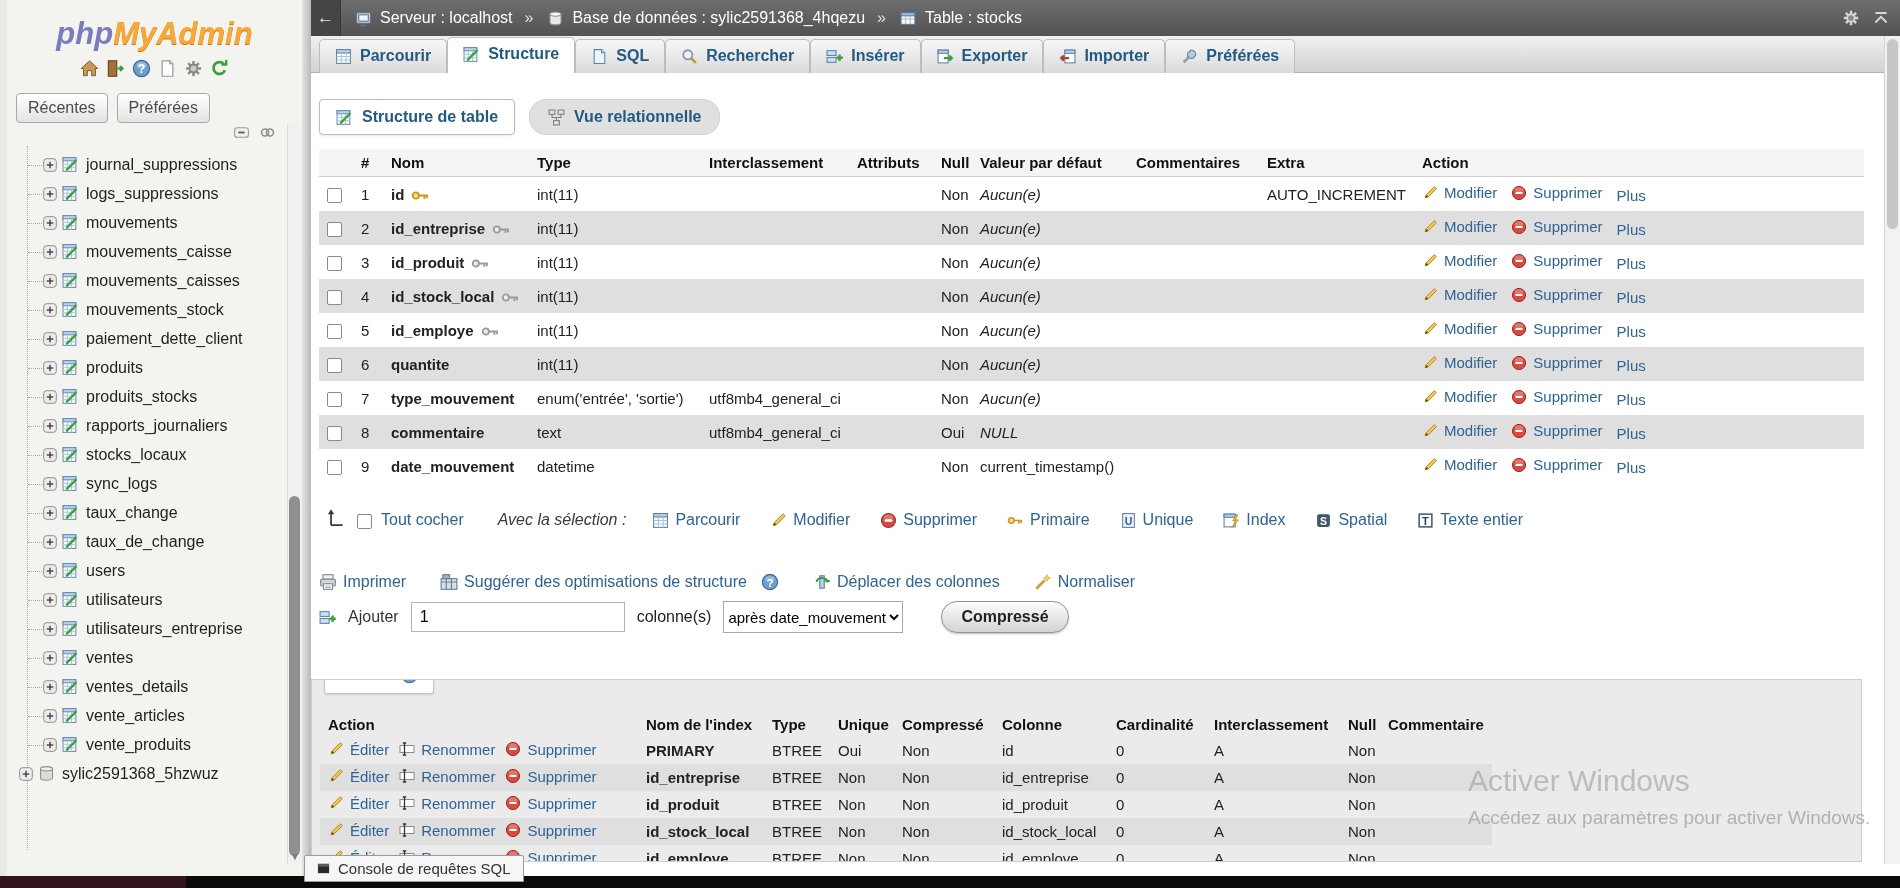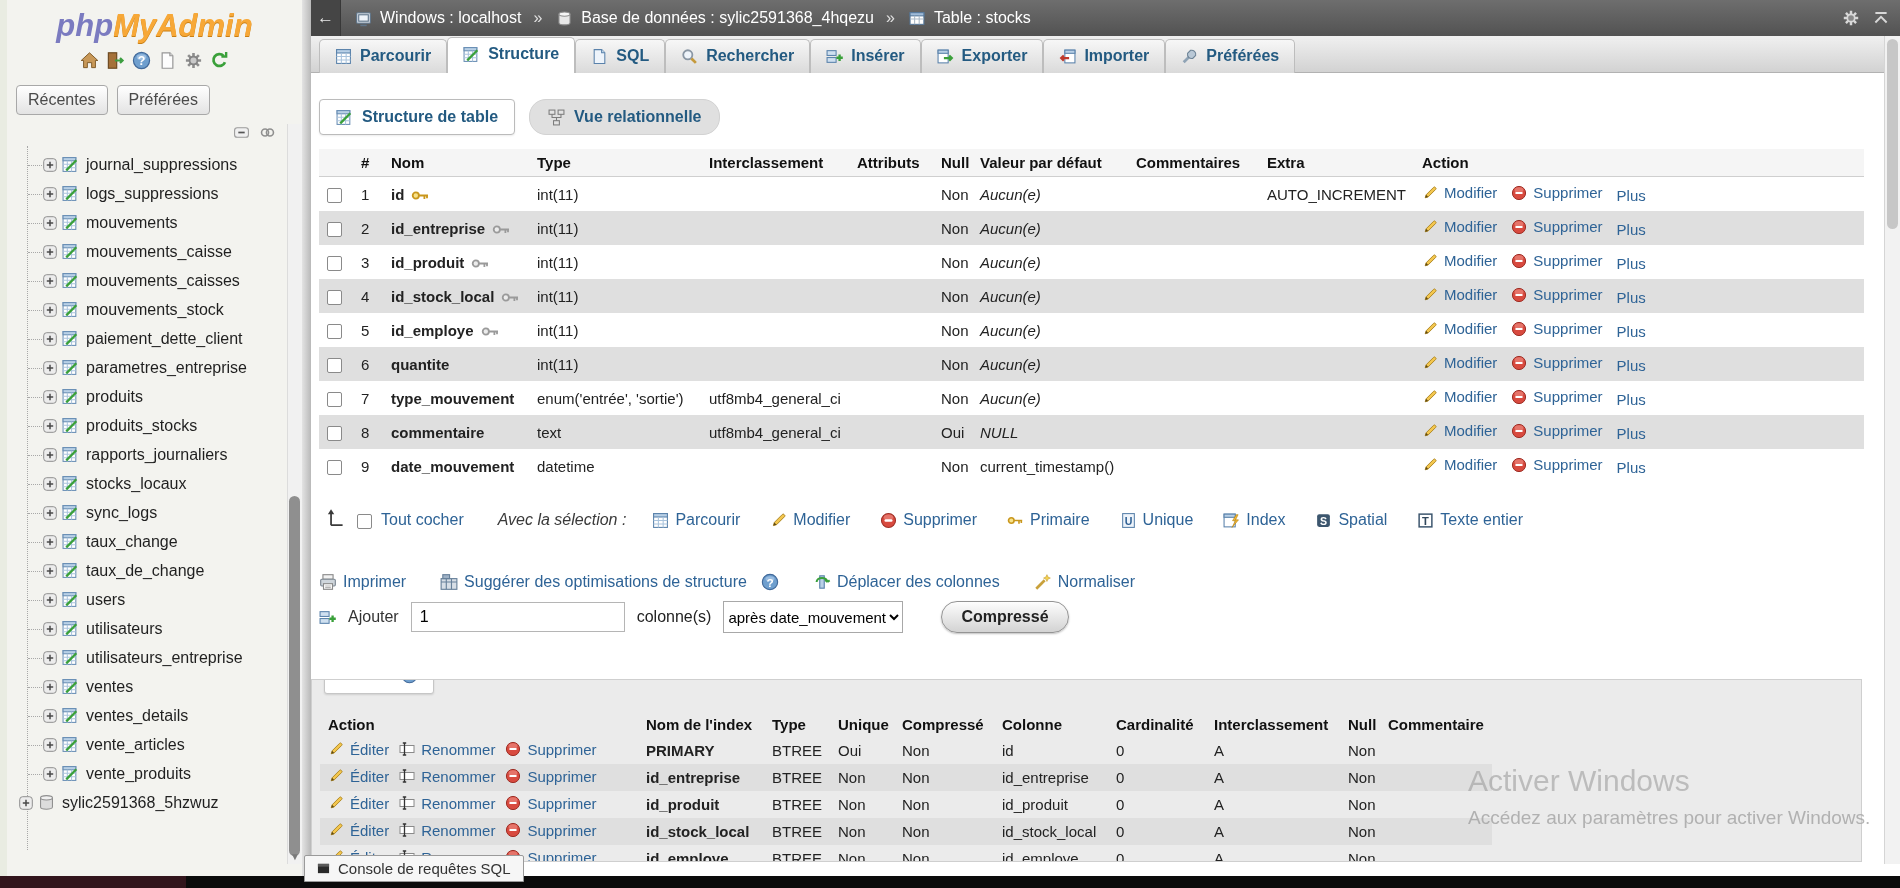--- a/index.html
+++ b/index.html
@@ -2,21 +2,21 @@
 <html><head>
 <meta charset="utf-8">
 <style>
   html,body{margin:0;padding:0;background:#fff;}
   .screen{position:relative;width:1900px;height:888px;overflow:hidden;
     font-family:"Liberation Sans",sans-serif;color:#222;background:#fff;}
 
   
   .sidebar{position:absolute;left:0;top:0;width:302px;height:876px;background:#f3f3ef;
     border-left:7px solid #e9ece2;box-sizing:border-box;overflow:hidden;}
-  .logo{text-align:center;padding-top:8px;font-size:31px;font-weight:bold;font-style:italic;letter-spacing:0;}
+  .logo{text-align:center;padding-top:16px;font-size:31px;font-weight:bold;font-style:italic;letter-spacing:0;}
   .logo-php{color:#7b7bc0;}
   .logo-my{color:#f7a838;text-shadow:0 1px 0 #c97f14;}
   .nav-icons{display:flex;justify-content:center;gap:7px;margin-top:7px;}
   .nav-icons .ic svg{width:19px;height:19px;}
   .side-btns{display:flex;gap:9px;padding:15px 0 0 9px;}
   .side-btns button{font-family:inherit;font-size:16px;color:#4a4a4a;padding:5px 11px;
     border:1px solid #a8a8a8;border-radius:4px;background:linear-gradient(#ffffff,#e3e3e3);cursor:pointer;}
   .tree-controls{position:absolute;top:124px;left:226px;display:flex;gap:9px;}
   .tree-controls .ic svg{width:17px;height:17px;}
   .tree{position:absolute;top:150px;left:0;width:286px;bottom:12px;font-size:16px;}
@@ -324,37 +324,20 @@
             </svg>
           </span>
           <span class="ic tbl">
             <svg viewBox="0 0 16 16">
               <rect x="1" y="1.5" width="12" height="13" fill="#fff" stroke="#6a8fb5"></rect>
               <rect x="1" y="1.5" width="12" height="3" fill="#b9d0e6" stroke="#6a8fb5"></rect>
               <path d="M1 7.8 h12 M1 11.1 h12 M5 4.5 V14.5 M9 4.5 V14.5" stroke="#aac4dd" fill="none"></path>
               <path d="M4 13.5 L13.5 4" stroke="#3aa03a" stroke-width="2.2"></path>
             </svg>
           </span>
-          <span class="tree-label">parametres_entreprise</span>
-        </div>
-        <div class="tree-row">
-          <span class="ic exp">
-            <svg viewBox="0 0 14 14">
-              <rect x="0.7" y="0.7" width="12.6" height="12.6" rx="3" fill="#ececec" stroke="#8f8f8f"></rect>
-              <path d="M3.8 7 h6.4 M7 3.8 v6.4" stroke="#4a4a4a" stroke-width="1.5"></path>
-            </svg>
-          </span>
-          <span class="ic tbl">
-            <svg viewBox="0 0 16 16">
-              <rect x="1" y="1.5" width="12" height="13" fill="#fff" stroke="#6a8fb5"></rect>
-              <rect x="1" y="1.5" width="12" height="3" fill="#b9d0e6" stroke="#6a8fb5"></rect>
-              <path d="M1 7.8 h12 M1 11.1 h12 M5 4.5 V14.5 M9 4.5 V14.5" stroke="#aac4dd" fill="none"></path>
-              <path d="M4 13.5 L13.5 4" stroke="#3aa03a" stroke-width="2.2"></path>
-            </svg>
-          </span>
           <span class="tree-label">produits</span>
         </div>
         <div class="tree-row">
           <span class="ic exp">
             <svg viewBox="0 0 14 14">
               <rect x="0.7" y="0.7" width="12.6" height="12.6" rx="3" fill="#ececec" stroke="#8f8f8f"></rect>
               <path d="M3.8 7 h6.4 M7 3.8 v6.4" stroke="#4a4a4a" stroke-width="1.5"></path>
             </svg>
           </span>
           <span class="ic tbl">
@@ -598,21 +581,21 @@
     <div class="breadcrumb">
       <div class="back-box">←</div>
       <span class="bc-item">
         <span class="ic">
             <svg viewBox="0 0 16 16">
               <rect x="1.5" y="2.5" width="13" height="10" rx="1" fill="#cdd6df" stroke="#5f7488"></rect>
               <rect x="3.5" y="4.5" width="9" height="6" fill="#eef3f8" stroke="#5f7488"></rect>
               <path d="M5 14.5 h6" stroke="#5f7488" stroke-width="1.5"></path>
             </svg>
           </span>
-        <span>Windows : localhost</span>
+        <span>Serveur : localhost</span>
       </span>
       <span class="bc-sep">»</span>
       <span class="bc-item">
         <span class="ic">
             <svg viewBox="0 0 16 16">
               <path d="M2.8 3.8 V12 a5.2 2 0 0 0 10.4 0 V3.8" fill="#e8e8e8" stroke="#8f8f8f"></path>
               <ellipse cx="8" cy="3.8" rx="5.2" ry="2" fill="#f6f6f6" stroke="#8f8f8f"></ellipse>
             </svg>
           </span>
         <span>Base de données : sylic2591368_4hqezu</span>

